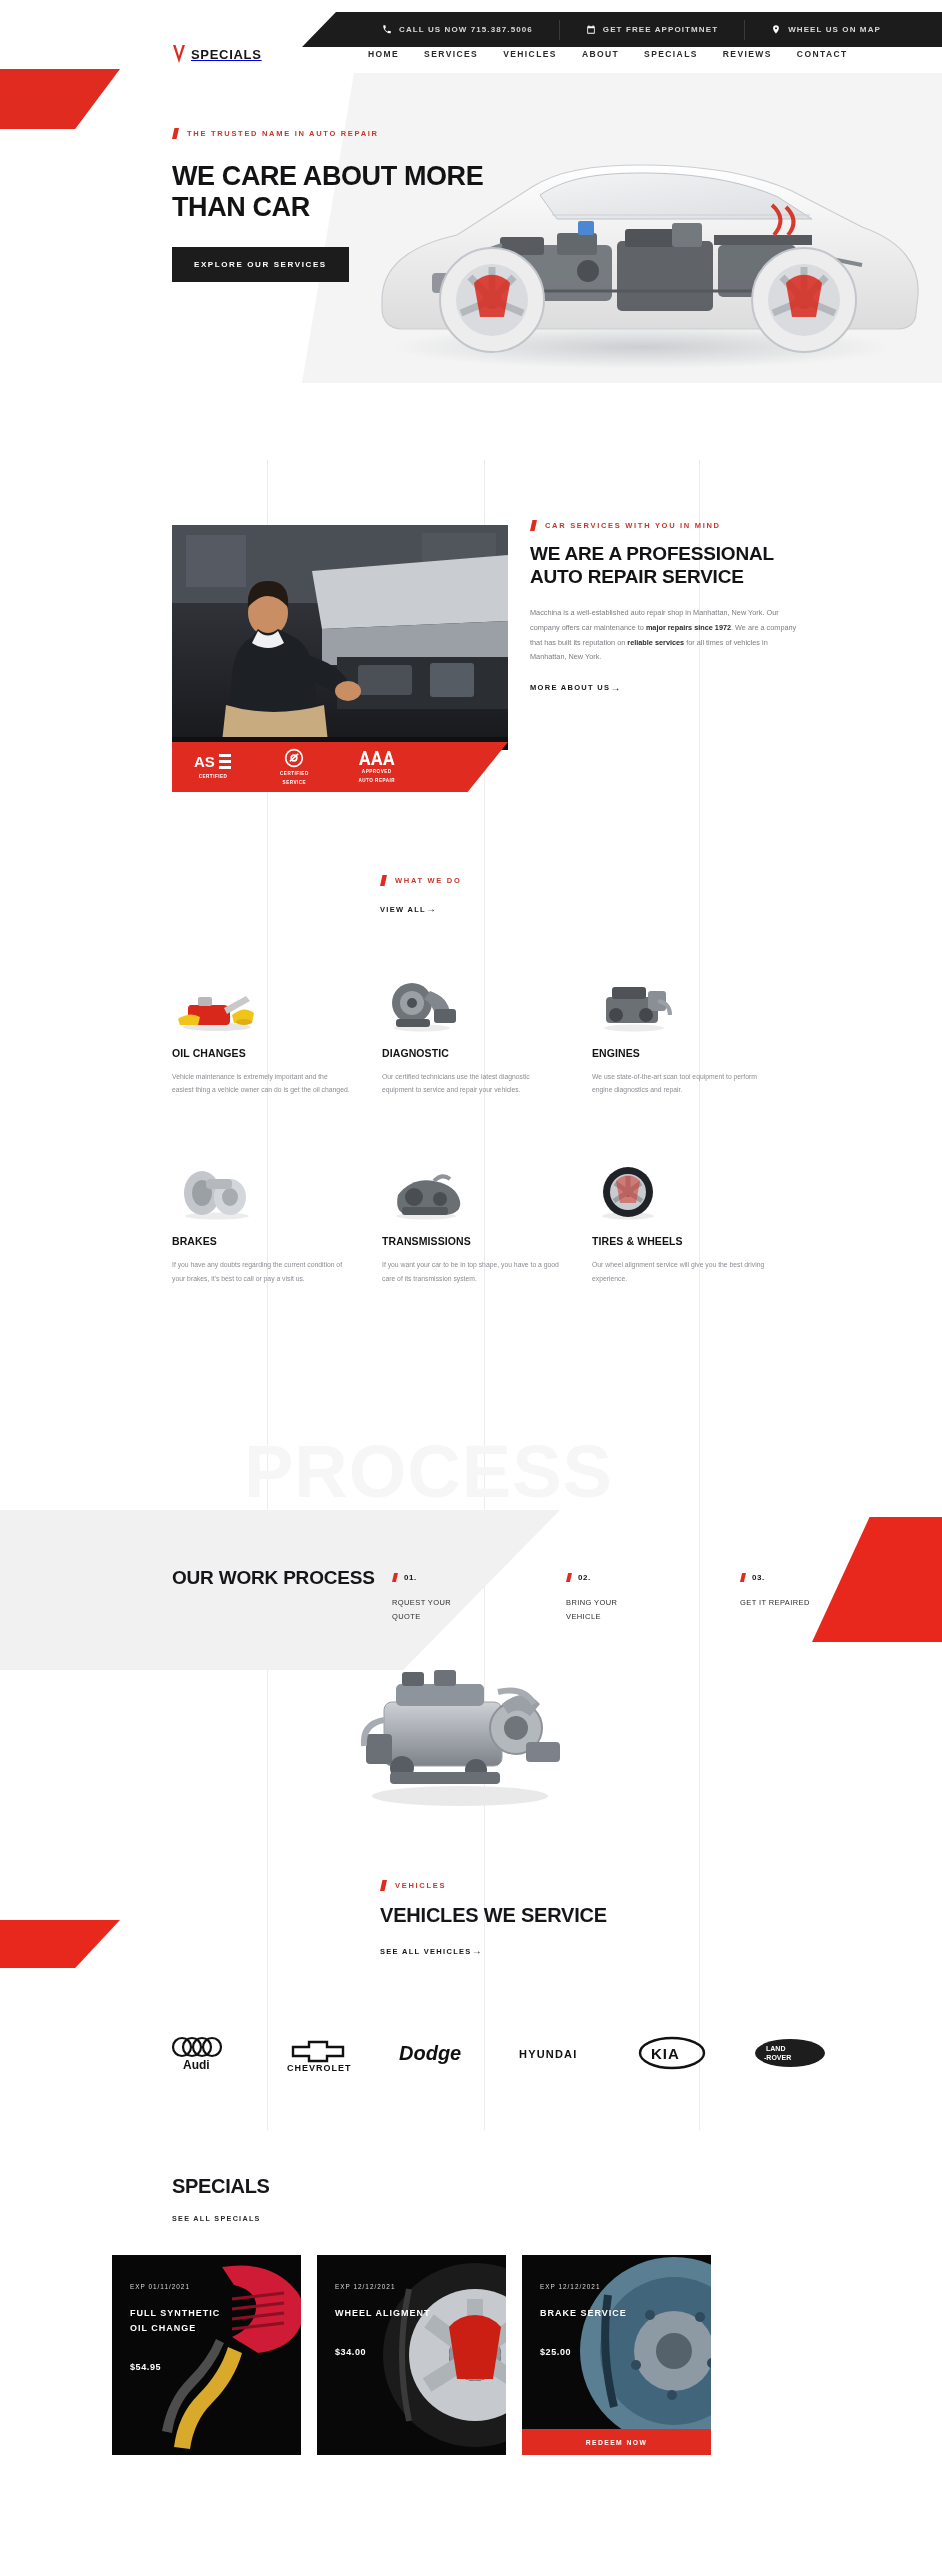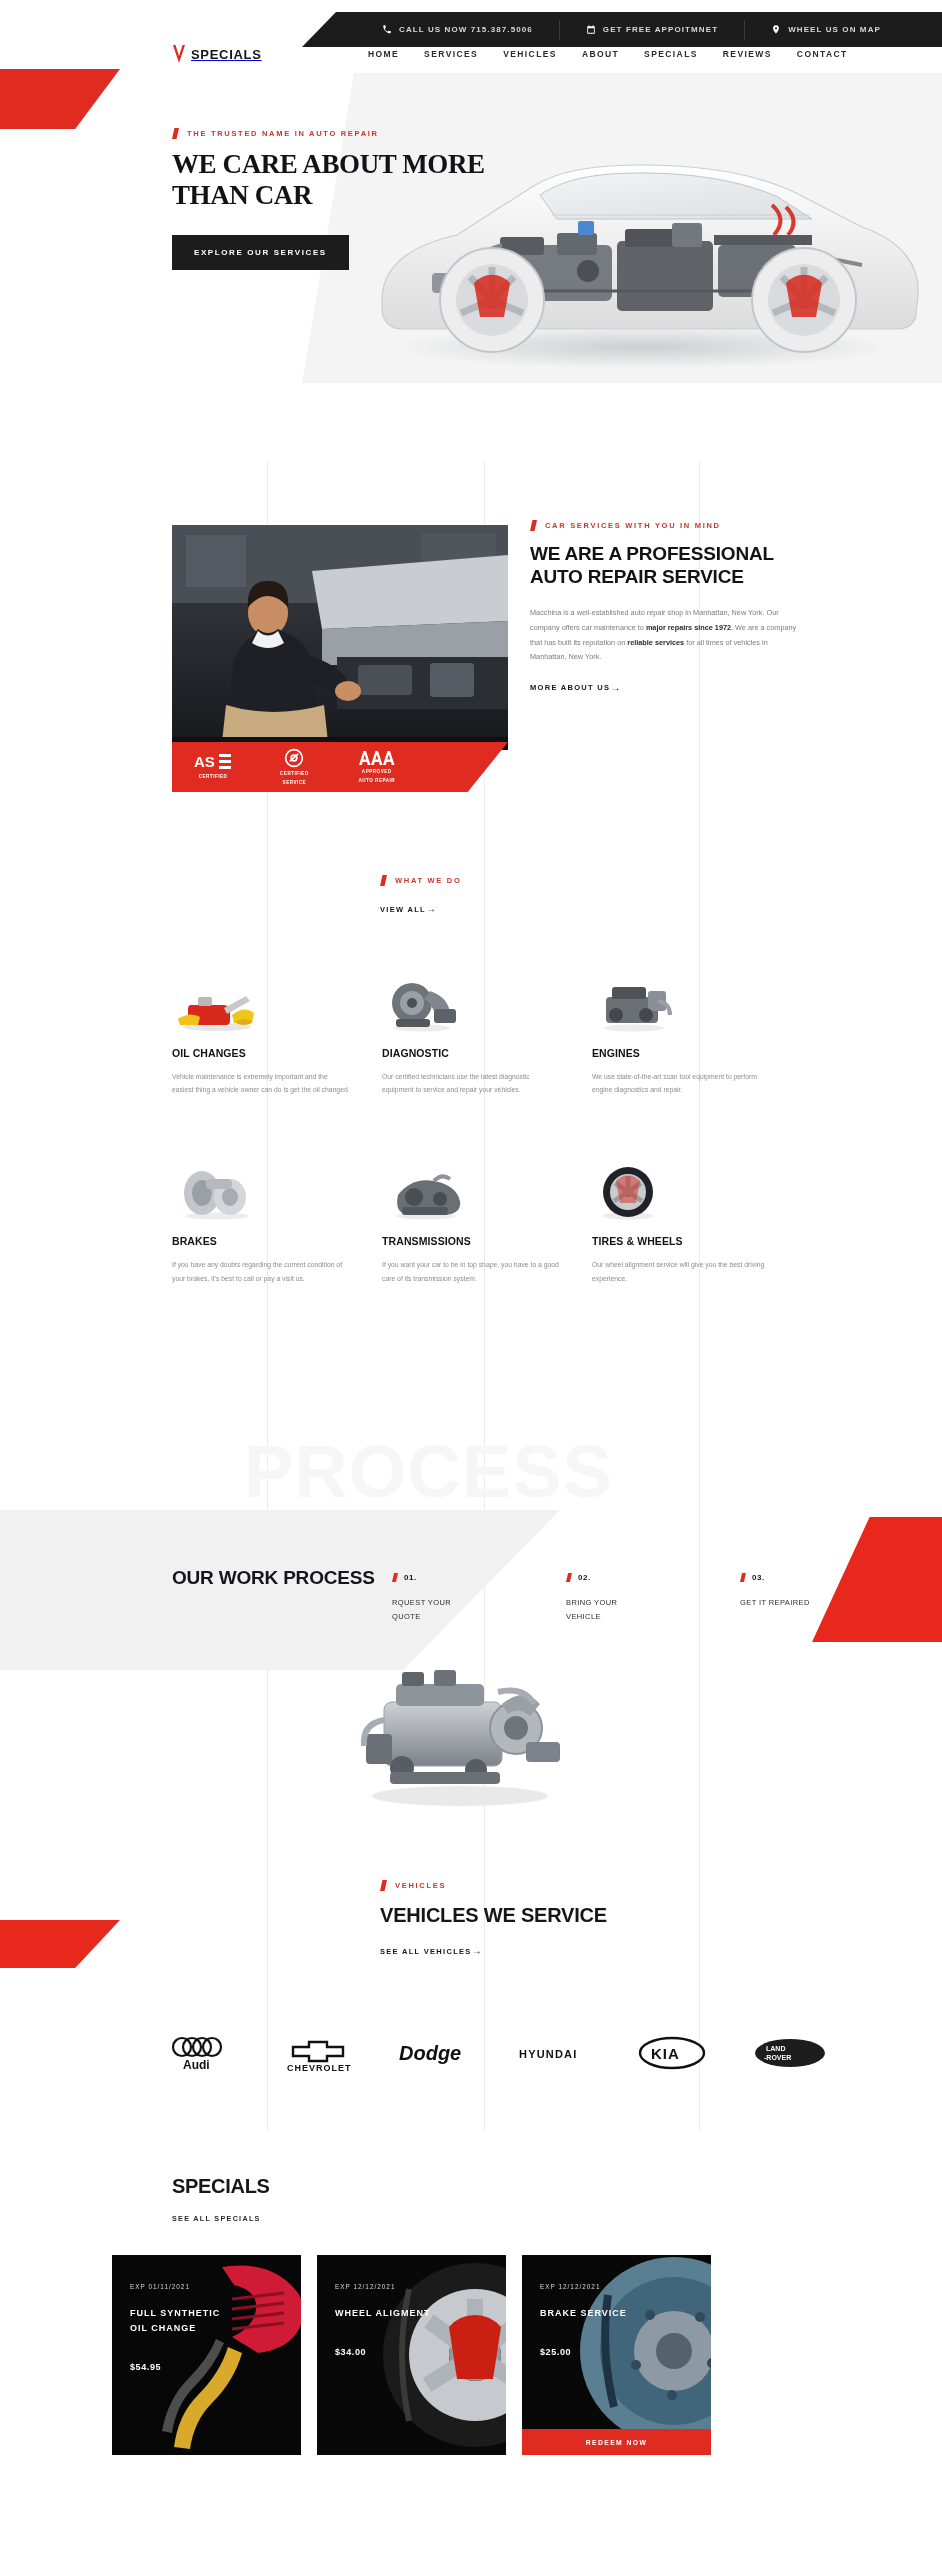--- a/index.html
+++ b/index.html
@@ -51,22 +51,22 @@
     position:absolute; top:-4px; left:-40px; width:160px; height:60px; background:#e02b20;
     -webkit-clip-path: polygon(0 0, 100% 0, 72% 100%, 0 100%);
     clip-path: polygon(0 0, 100% 0, 72% 100%, 0 100%);
   }
   .kicker { display:flex; align-items:center; gap:8px; }
   .kicker .slash { width:7px; height:11px; background:#e02b20;
     -webkit-clip-path: polygon(35% 0, 100% 0, 65% 100%, 0 100%);
     clip-path: polygon(35% 0, 100% 0, 65% 100%, 0 100%); }
   .kicker span.k-txt { font-size:7.5px; letter-spacing:1.7px; color:#c6372c; font-weight:700; }
   .hero-body { position:absolute; left:172px; top:55px; z-index:4; }
-  .hero-h1 { margin-top:10px; font-size:27px; line-height:1.15; font-weight:800;
-             letter-spacing:-0.4px; color:#131316; max-width:340px;font-family:Liberation Serif, serif; }
+  .hero-h1 { margin-top:22px; font-size:27px; line-height:1.15; font-weight:800;
+             letter-spacing:-0.4px; color:#131316; max-width:340px; }
   .btn-dark { display:inline-block; margin-top:24px; background:#1c1c1c; color:#fff;
     font-size:8px; letter-spacing:1.6px; font-weight:700; padding:13px 22px; border:none;
     cursor:pointer; }
   .hero-car { position:absolute; right:0px; top:22px; width:600px; height:300px; z-index:3; }
 
   
   .about { position:absolute; top:520px; left:0; width:942px; height:300px; z-index:2; }
   .about-photo { position:absolute; left:172px; top:5px; width:336px; height:225px;
                  overflow:hidden; background:#2b2b2b; }
   .badge-bar {

